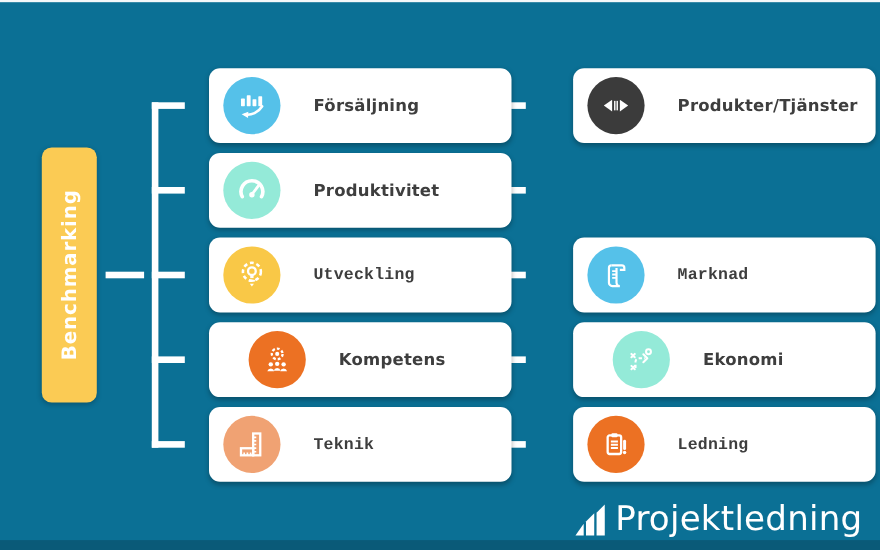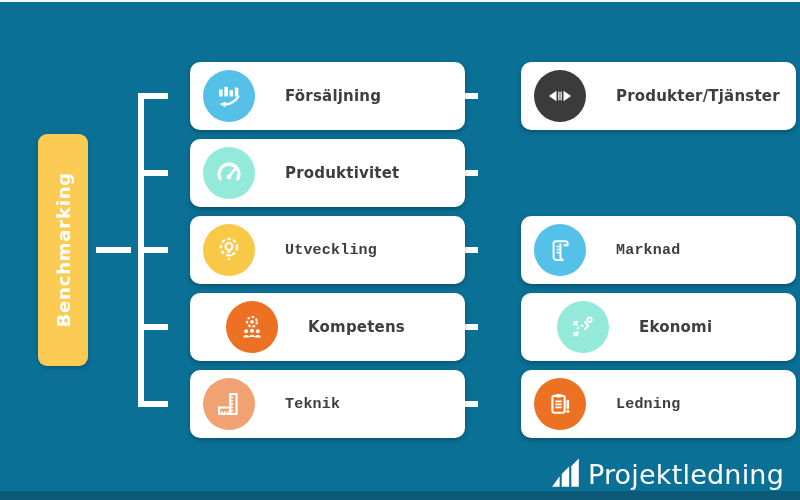--- a/index.html
+++ b/index.html
@@ -45,21 +45,21 @@
     display:flex;align-items:center;justify-content:center;
   }
   .circle svg{width:28px;height:28px;display:block;}
   .card-label{font-size:15px;font-weight:700;color:#3E3E3E;letter-spacing:.2px;}
 
   
   .logo{
     position:absolute;right:16px;bottom:12px;display:flex;align-items:flex-end;gap:6px;
   }
   .logo svg{width:32px;height:30px;display:block;}
-  .logo span{color:#fff;font-size:27px;font-weight:400;letter-spacing:.2px;line-height:1;}
+  .logo span{color:#fff;font-size:31px;font-weight:400;letter-spacing:.2px;line-height:1;}
 </style>
 </head>
 <body>
 
 <div id="canvas" style="background-color: rgb(11, 112, 149);">
   <div class="top-edge"></div>
 
   <div class="root-box" style="background-color: rgb(251, 203, 84);">
     <span>Benchmarking</span>
   </div>

